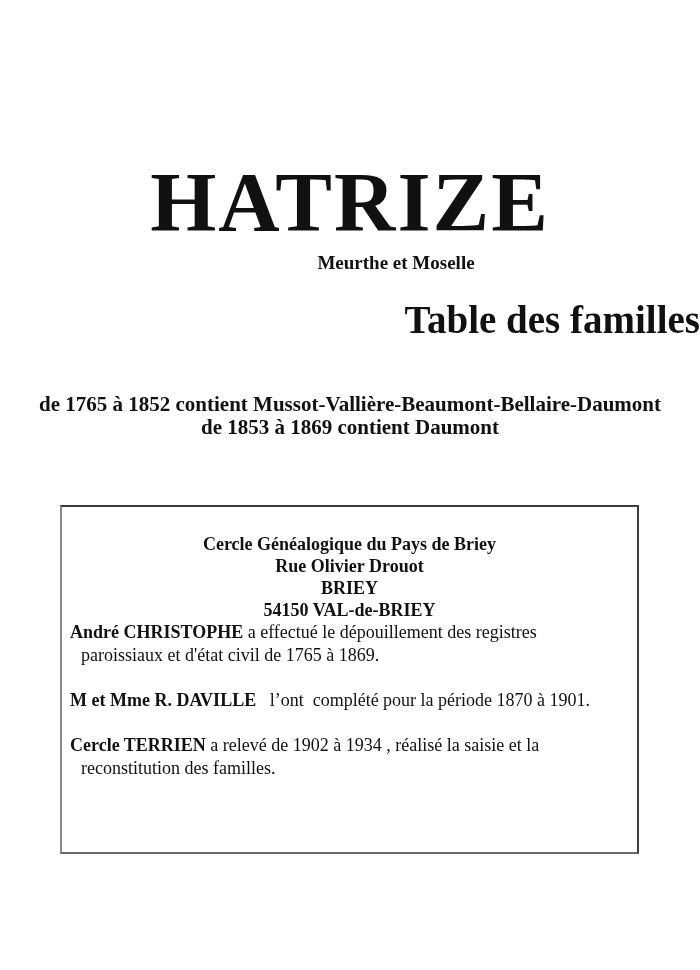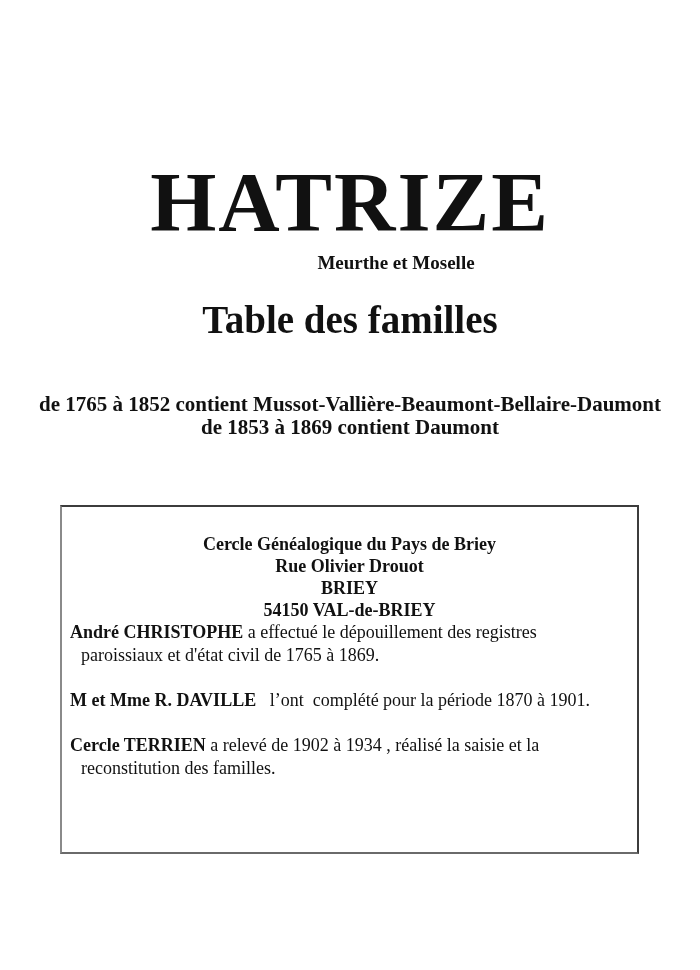--- a/index.html
+++ b/index.html
@@ -39,20 +39,21 @@
     top: 252px;
     font-size: 19px;
     font-weight: 700;
     margin-left: 46px;
   }
   .section-title {
     top: 298px;
     font-size: 39px;
     font-weight: 700;
     line-height: 1.15;
+    text-align: right;
   }
   .date-range {
     top: 344px;
     font-size: 30px;
     font-weight: 700;
     line-height: 1.1;
   }
   .note-1 {
     top: 392px;
     font-size: 21px;

